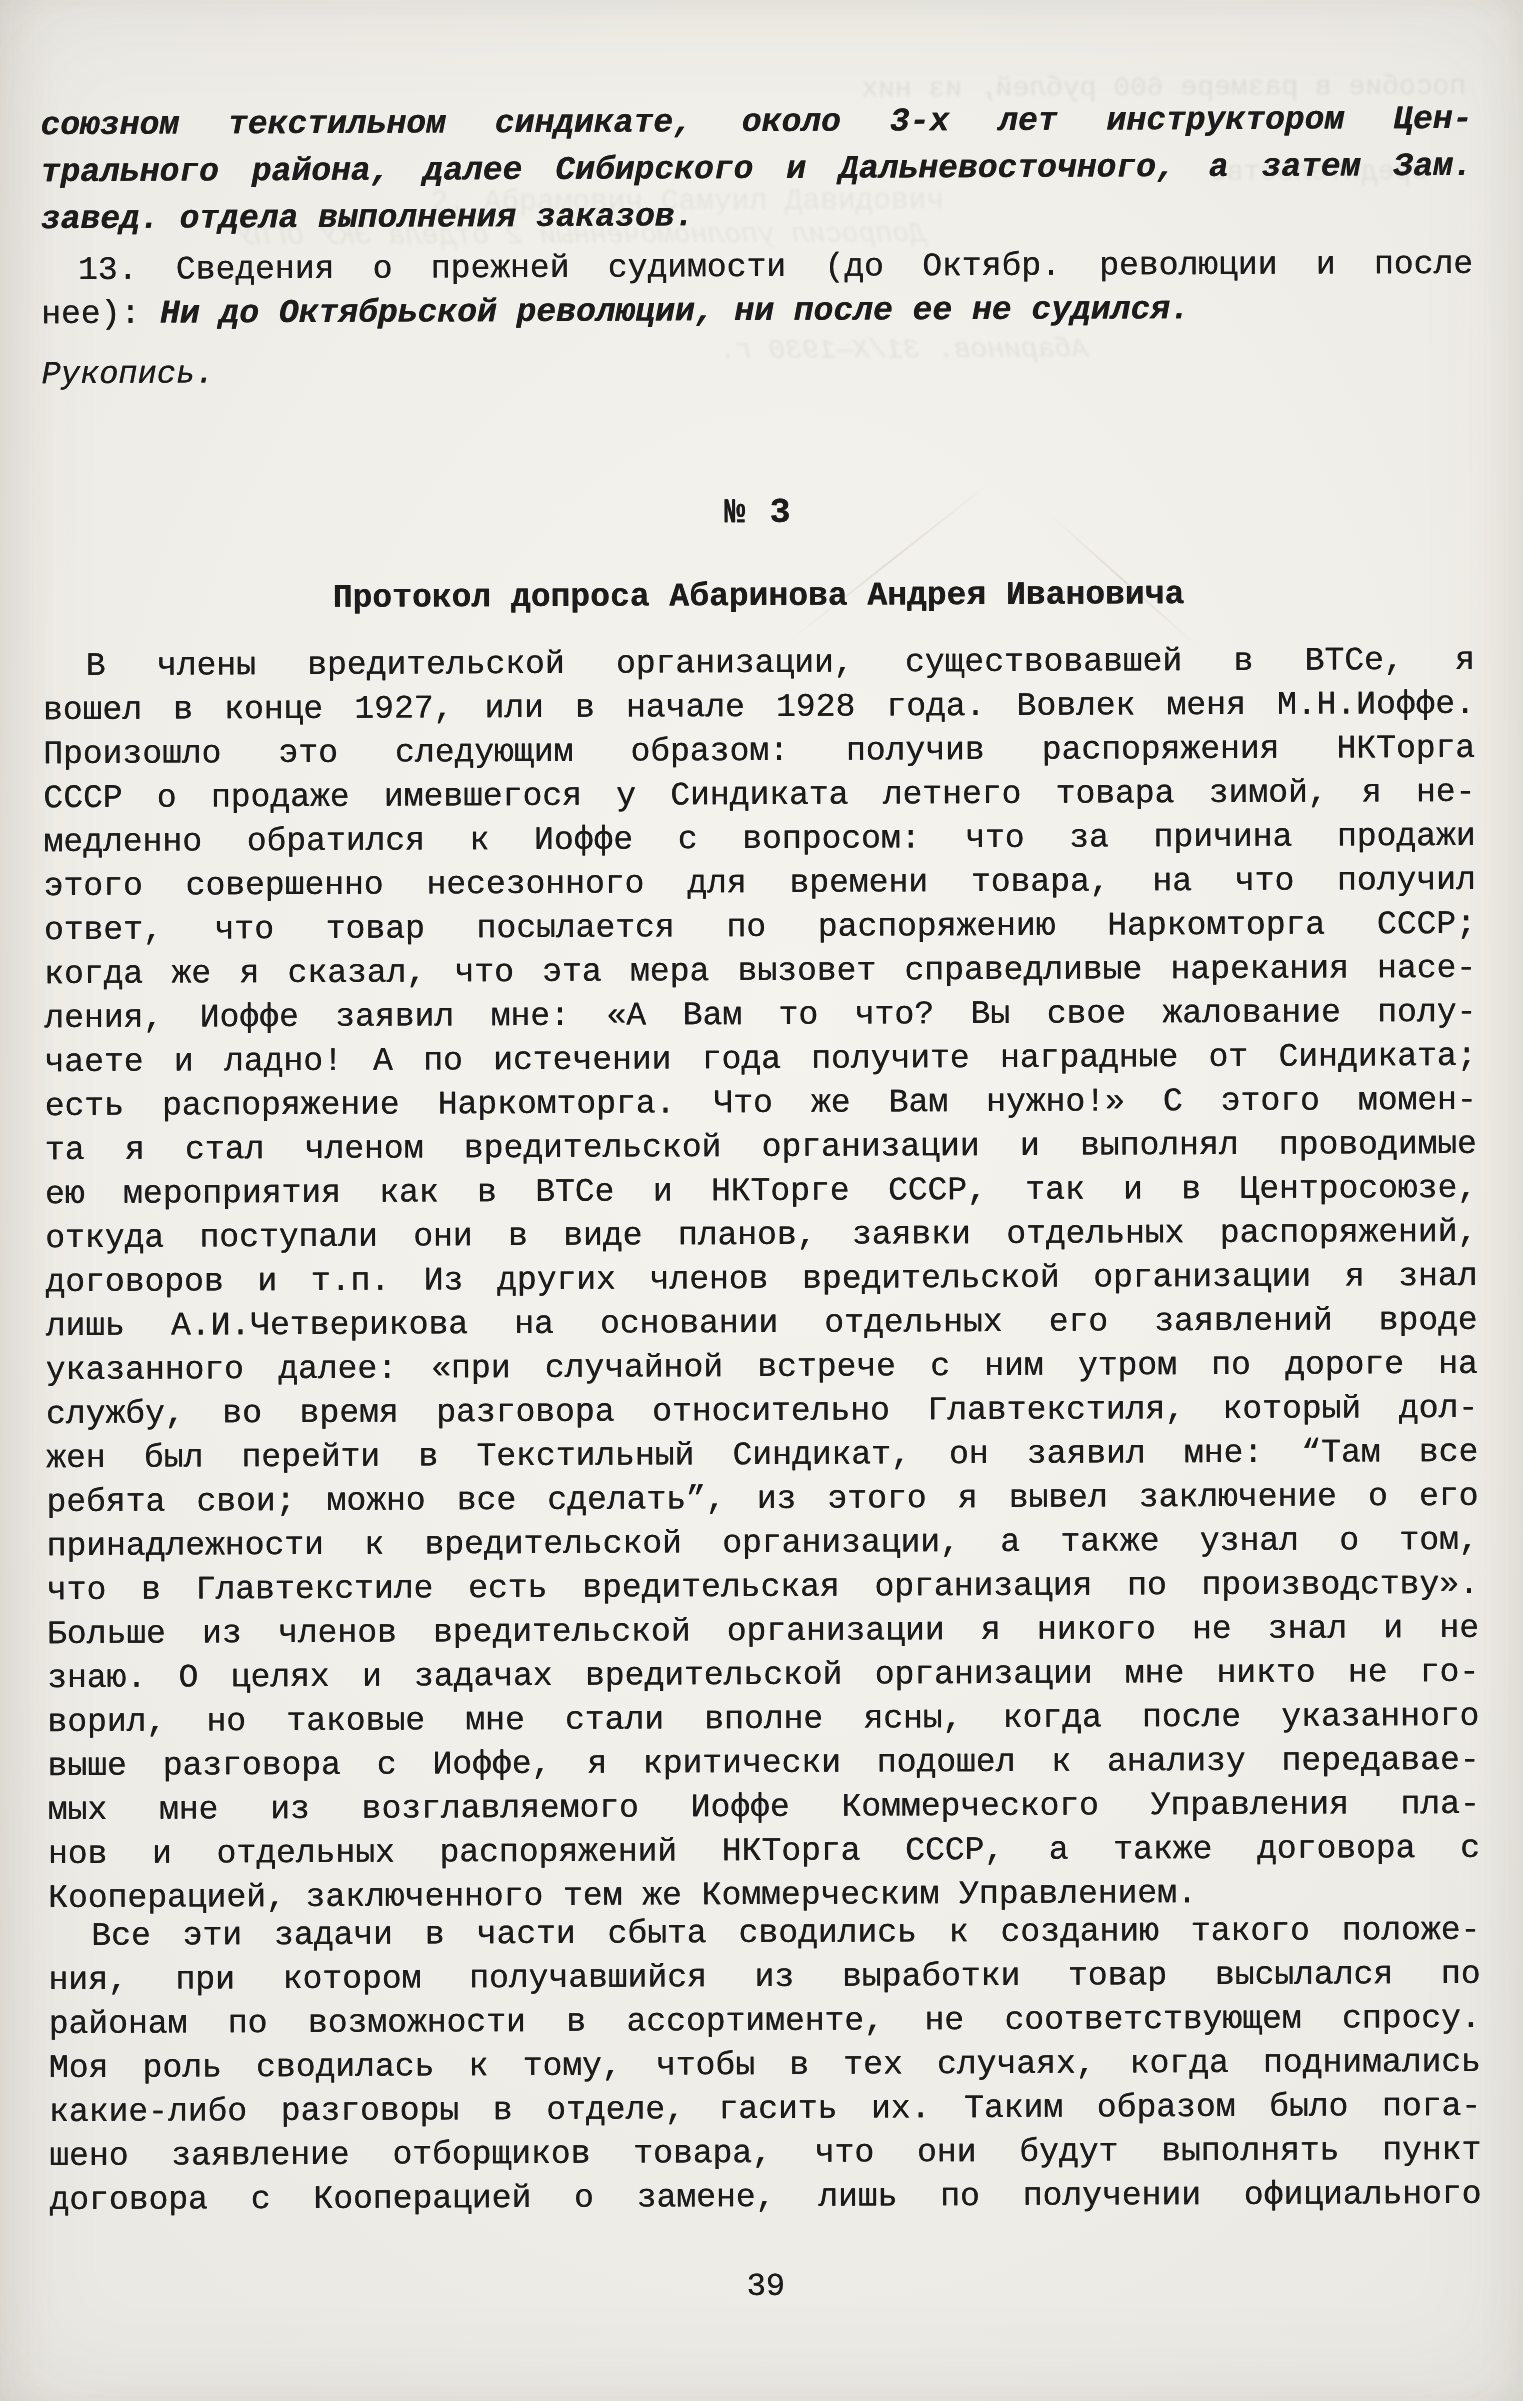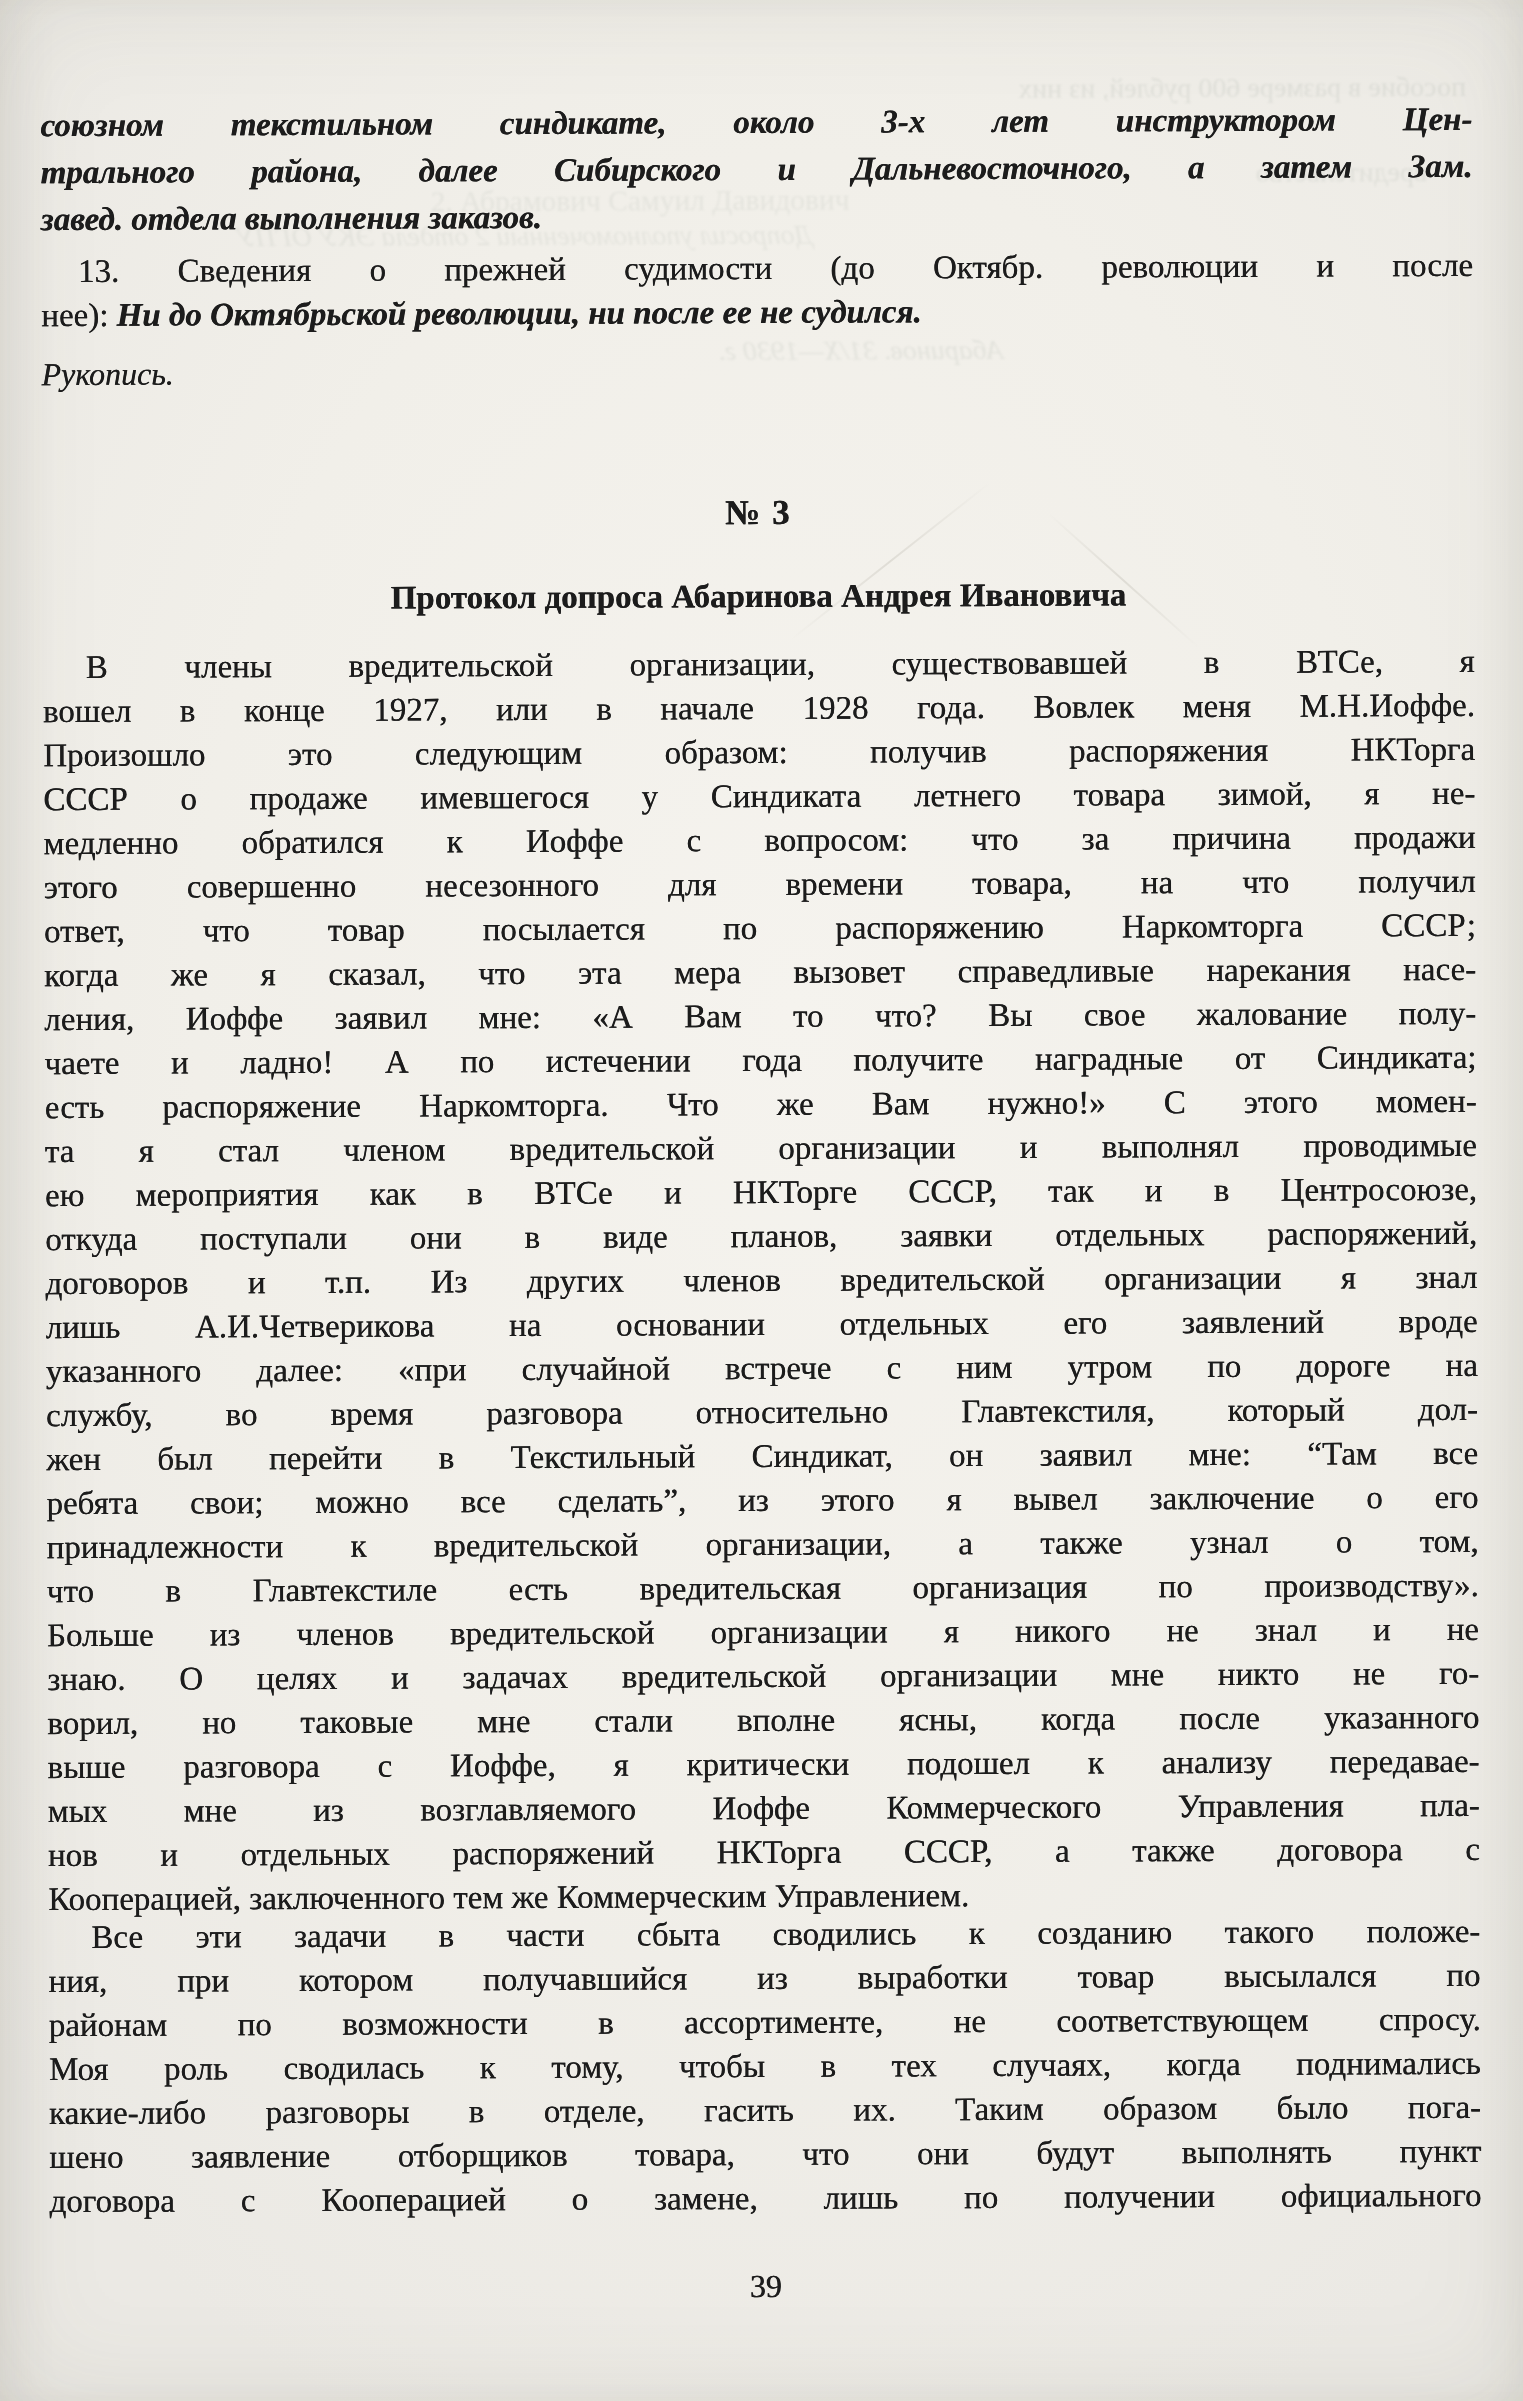--- a/index.html
+++ b/index.html
@@ -3,21 +3,21 @@
 <meta charset="utf-8">
 <style>
   html,body{margin:0;padding:0;background:#d8d6d0;}
   #page{
     position:relative;
     width:1524px;height:2401px;
     background:
       radial-gradient(ellipse 1085px 1550px at 52% 42%, #f5f3ee 0%, #f1efe9 55%, #ebe9e4 100%);
     box-shadow: inset 0 0 109px rgba(90,85,70,.10), inset 35px 0 54px -31px rgba(90,85,70,.12), inset -27px 0 47px -27px rgba(90,85,70,.10);
     overflow:hidden;
-    font-family:Liberation Serif, serif;
+    font-family:Liberation Mono, monospace;
     color:#1c1c1c;
   }
   #content{
     position:absolute;left:0;top:0;width:100%;height:100%;
     transform:rotate(-0.25deg);
     transform-origin:50% 40%;
   }
   .block{position:absolute;left:44px;width:1432px;}
   .tl{text-align:justify;text-align-last:justify;white-space:normal;}
   .tl.last{text-align-last:left;}

